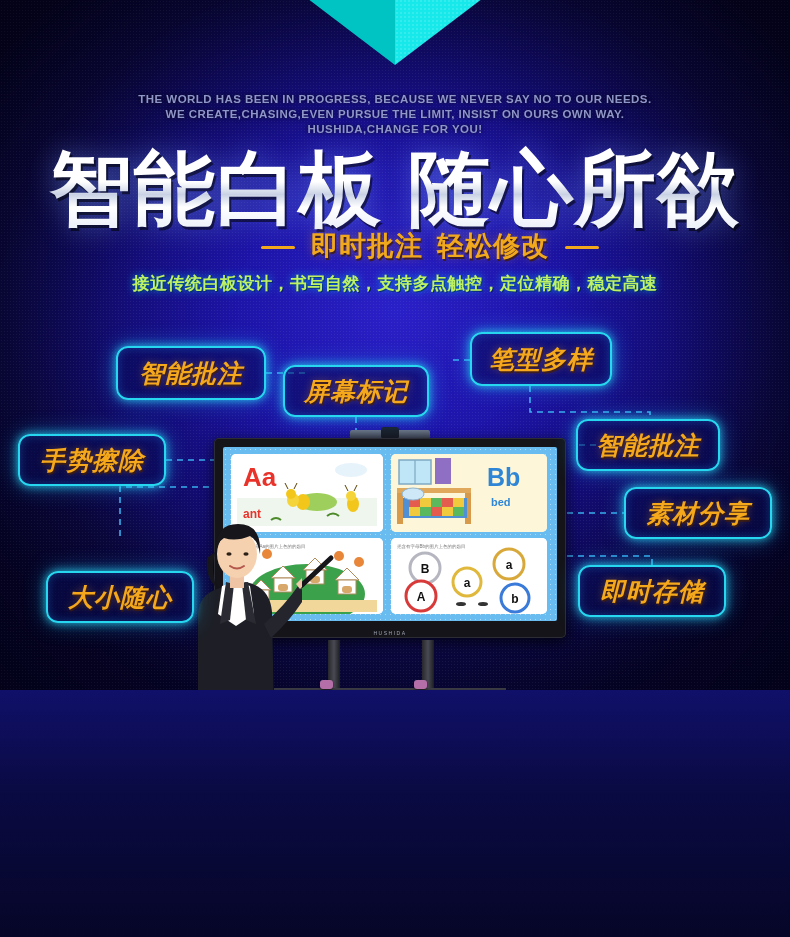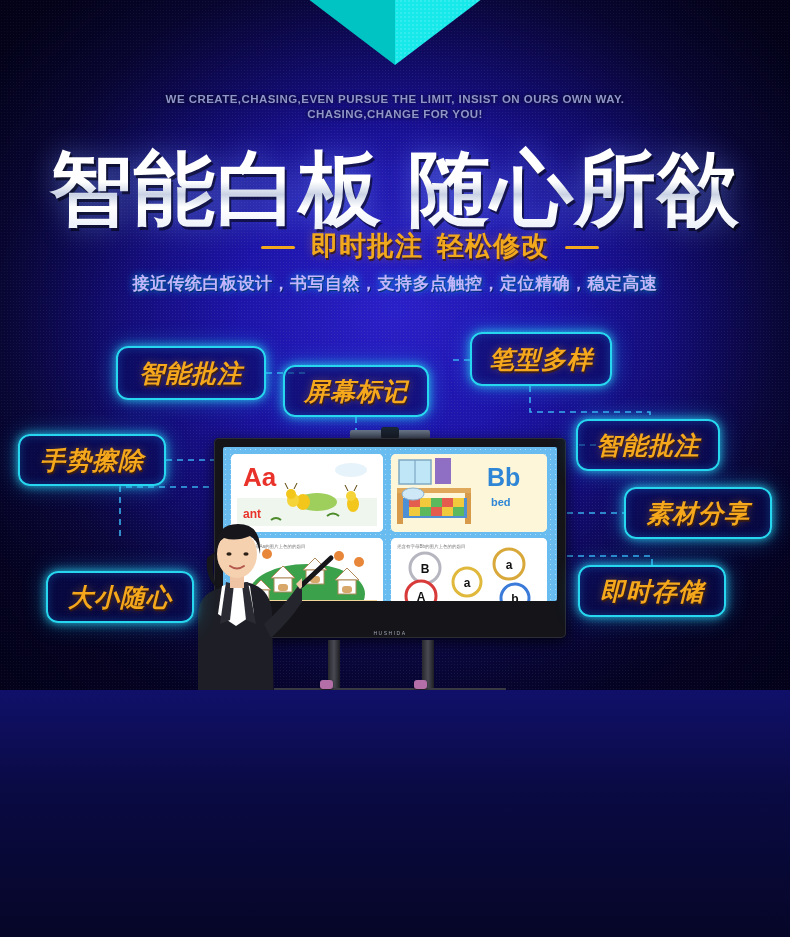--- a/index.html
+++ b/index.html
@@ -44,21 +44,21 @@
   
   .subtitle{position:absolute;top:228px;left:0;width:790px;text-align:center;
     color:#f2a81c;font-size:27px;font-weight:bold;letter-spacing:1px;
     text-shadow:1px 2px 0 rgba(60,25,0,.75), 0 0 10px rgba(255,170,20,.35);margin-left:35px;}
   .subtitle .dash{display:inline-block;width:34px;height:3px;background:#f2a81c;
     vertical-align:middle;margin:0 16px;border-radius:2px;}
   .subtitle .sp{display:inline-block;width:14px;}
 
   
   .cyanline{position:absolute;top:272px;left:0;width:790px;text-align:center;
-    color:#c4b5fd;font-size:17px;font-weight:bold;letter-spacing:.5px;
+    color:#bef264;font-size:17px;font-weight:bold;letter-spacing:.5px;
     text-shadow:0 0 8px rgba(0,200,255,.75), 1px 1px 0 rgba(0,20,60,.8);}
 
   
   .chip{position:absolute;display:flex;align-items:center;justify-content:center;
     border:2px solid #27d7f0;border-radius:12px;
     background:rgba(10,12,86,.55);
     color:#f5a81b;font-weight:bold;font-style:italic;
     font-size:25px;letter-spacing:1px;white-space:nowrap;
     box-shadow:0 0 10px rgba(40,215,240,.85),0 0 22px rgba(30,180,255,.45),
                inset 0 0 10px rgba(30,160,255,.30);
@@ -68,21 +68,21 @@
   .wires{position:absolute;inset:0;}
 
   
   .board-wrap{position:absolute;left:214px;top:430px;width:352px;height:230px;}
   .cam{position:absolute;left:136px;top:0;width:80px;height:9px;border-radius:2px;
     background:linear-gradient(180deg,#6e7686,#3a4050);box-shadow:0 1px 0 #11131c;}
   .cam:after{content:"";position:absolute;left:31px;top:-3px;width:18px;height:12px;
     border-radius:3px;background:#1a1d27;}
   .bezel{position:absolute;left:0;top:8px;width:352px;height:200px;background:#141419;
     border-radius:5px;box-shadow:0 4px 14px rgba(0,0,0,.7),inset 0 0 0 1px #2c2c34;}
-  .screen{position:absolute;left:9px;top:9px;width:334px;height:154px;
+  .screen{position:absolute;left:9px;top:9px;width:334px;height:174px;
     background:#6bbdf0;border-radius:2px;overflow:hidden;
     background-image:radial-gradient(rgba(255,255,255,.45) .8px,transparent .9px);
     background-size:5px 5px;background-color:#68bcf0;}
   .quad{position:absolute;background:#fff;border-radius:5px;overflow:hidden;}
   .q1{left:8px;top:7px;width:152px;height:78px;}
   .q2{left:168px;top:7px;width:156px;height:78px;background:#fdf6d8;}
   .q3{left:8px;top:91px;width:152px;height:76px;}
   .q4{left:168px;top:91px;width:156px;height:76px;}
   .bezel-logo{position:absolute;left:0;right:0;bottom:5px;text-align:center;
     color:#9aa0ae;font-size:5px;letter-spacing:1px;}
@@ -117,22 +117,23 @@
       <polygon points="520,-30 395,65 395,-30" fill="url(#cd)" opacity=".35"></polygon>
       <defs>
         <pattern id="cd" width="4" height="4" patternUnits="userSpaceOnUse">
           <circle cx="1" cy="1" r=".7" fill="#ffffff"></circle>
         </pattern>
       </defs>
     </svg>
   </div>
 
   <div class="slogan">
+    <div>THE WORLD HAS BEEN IN PROGRESS, BECAUSE WE NEVER SAY NO TO OUR NEEDS.</div>
     <div>WE CREATE,CHASING,EVEN PURSUE THE LIMIT, INSIST ON OURS OWN WAY.</div>
-    <div>CHASING,CHANGE FOR YOU!</div>
+    <div>HUSHIDA,CHANGE FOR YOU!</div>
   </div>
 
   <div class="headline"><span>智能白板</span><span class="gap"></span><span>随心所欲</span></div>
 
   <div class="subtitle">
     <span class="dash"></span><span>即时批注</span><span class="sp"></span><span>轻松修改</span><span class="dash"></span>
   </div>
 
   <div class="cyanline">接近传统白板设计，书写自然，支持多点触控，定位精确，稳定高速</div>
 

